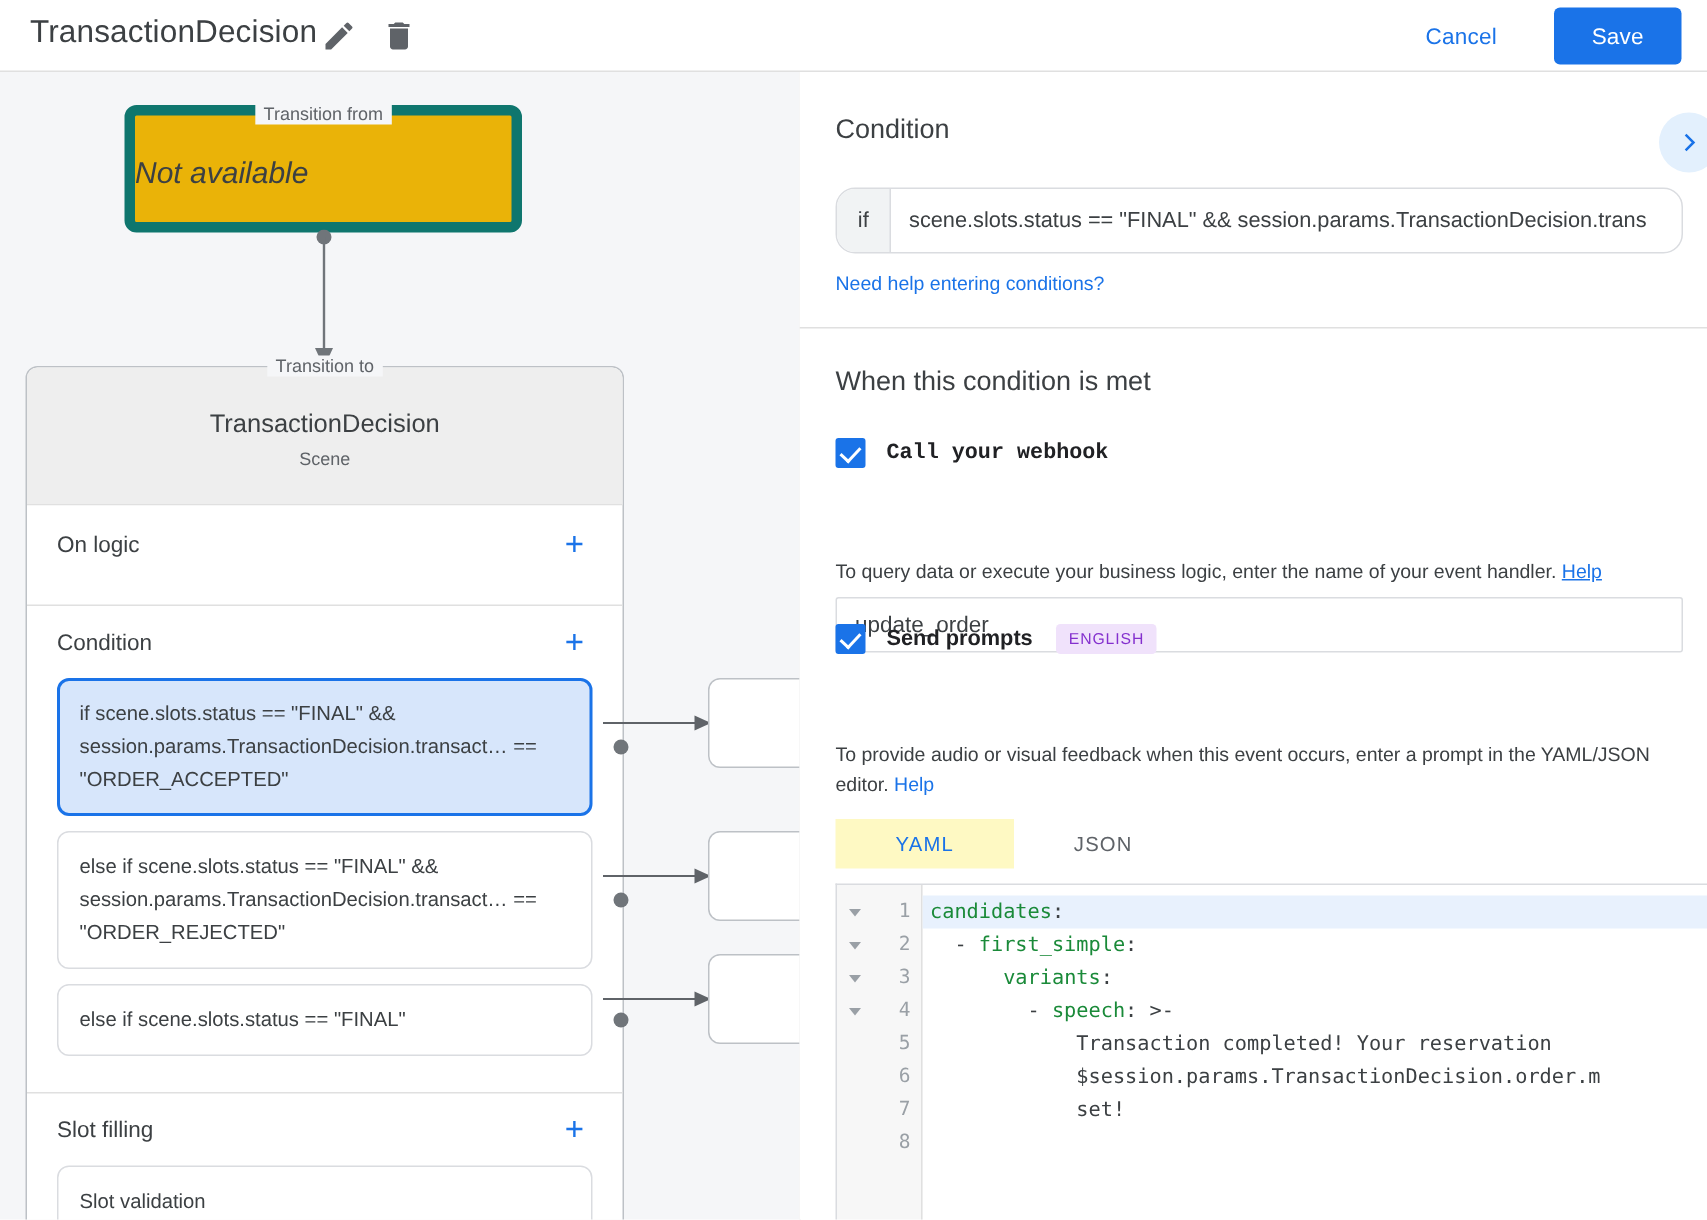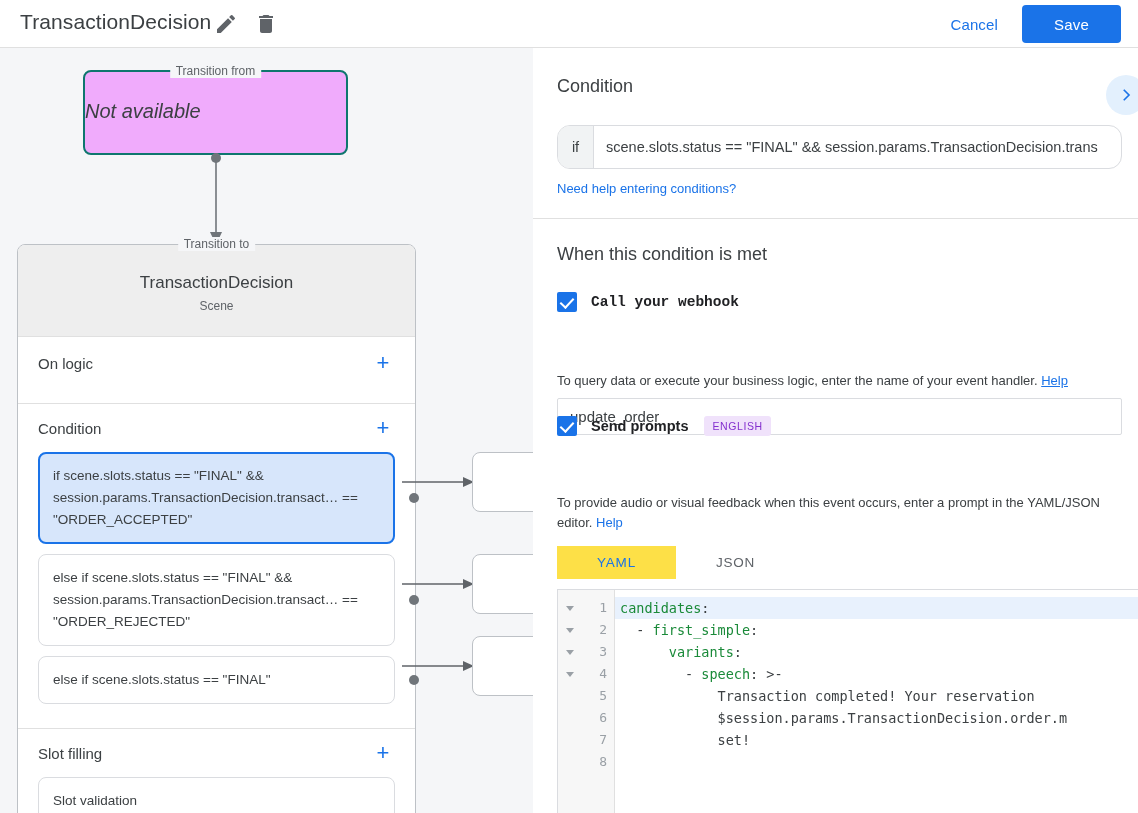--- a/index.html
+++ b/index.html
@@ -32,40 +32,40 @@
 
   #cancel-button {
     position: absolute; right: 130px; top: 10px;
     font-size: 15px; color: #1a73e8; font-weight: 500;
     background: none; border: none; padding: 6px 10px;
     cursor: pointer; letter-spacing: .15px;
     font-family: "Liberation Sans", sans-serif;
   }
   #save-button {
     position: absolute; right: 17px; top: 5px;
-    width: 99px; height: 38px; border-radius: 4px;
+    width: 85px; height: 38px; border-radius: 4px;
     background: #1a73e8; color: #ffffff; border: none;
     font-size: 15px; font-weight: 500; cursor: pointer;
     letter-spacing: .15px;
     font-family: "Liberation Sans", sans-serif;
   }
 
   
   #canvas {
     position: absolute; left: 0; top: 48px;
     width: 533px; height: 765px;
     background: #f5f6f8;
     overflow: hidden;
   }
 
   .fieldset-card {
     position: absolute;
-    border: 2px solid #0f766e;
+    border: 7px solid #0f766e;
     border-radius: 8px;
-    background: #f0abfc;
+    background: #eab308;
   }
   .fieldset-legend {
     position: absolute; top: -8px;
     background: #f5f6f8;
     padding: 0 6px;
     font-size: 12px; color: #5f6368;
     white-space: nowrap;
   }
 
   
@@ -251,21 +251,21 @@
   }
 
   #editor-tabs { position: absolute; left: 24px; top: 498px; display: flex; }
   .editor-tab {
     width: 119px; height: 33px;
     display: flex; align-items: center; justify-content: center;
     font-size: 13.5px; letter-spacing: .8px; cursor: pointer;
     color: #5f6368; background: transparent; border: none;
     font-family: "Liberation Sans", sans-serif;
   }
-  .editor-tab.active { background: #fde047; color: #1a73e8; }
+  .editor-tab.active { background: #fef9c3; color: #1a73e8; }
 
   #code-editor {
     position: absolute; left: 24px; top: 541px;
     width: 589px; height: 265px;
     border-top: 1px solid #dadce0;
     border-left: 1px solid #dadce0;
     background: #ffffff;
     display: flex; overflow: hidden;
   }
   #editor-fold-col {

